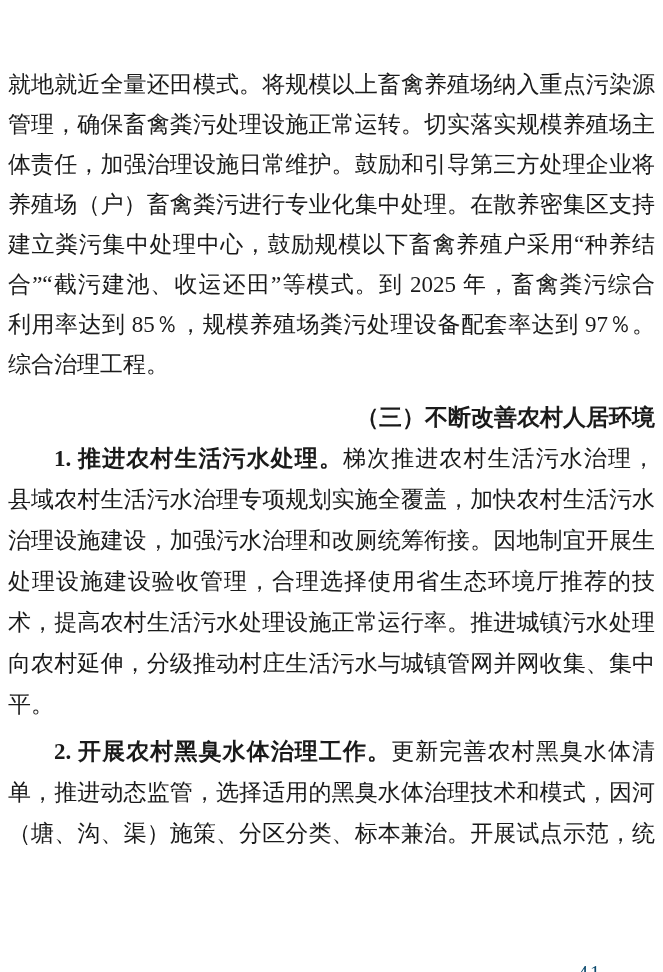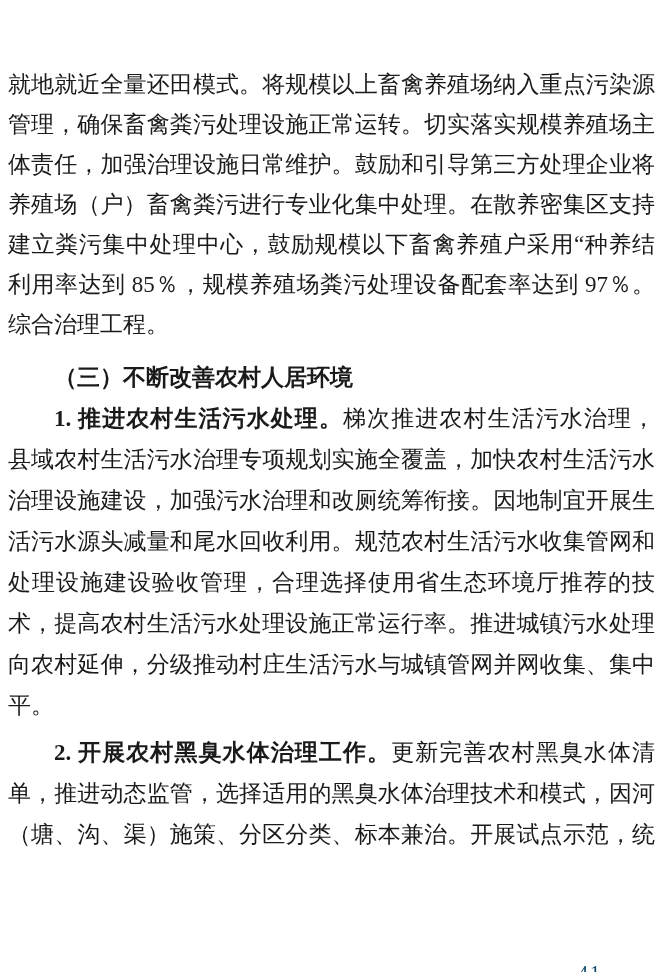--- a/index.html
+++ b/index.html
@@ -36,20 +36,21 @@
   .line.sect2 {
     height: 41px;
     line-height: 41px;
   }
   .line.justify {
     text-align: justify;
     text-align-last: justify;
   }
   .line.indent {
     padding-left: 46px;
+    text-align: right;
   }
   .line.gap {
     margin-top: 12px;
   }
   .line.gap-sm {
     margin-top: 6px;
   }
   .line .bold {
     font-weight: bold;
   }
@@ -66,27 +67,27 @@
 </head>
 <body>
 
 <div class="page">
   <div class="text-area">
       <div class="line justify"><span>就地就近全量还田模式。将规模以上畜禽养殖场纳入重点污染源</span></div>
       <div class="line justify"><span>管理，确保畜禽粪污处理设施正常运转。切实落实规模养殖场主</span></div>
       <div class="line justify"><span>体责任，加强治理设施日常维护。鼓励和引导第三方处理企业将</span></div>
       <div class="line justify"><span>养殖场（户）畜禽粪污进行专业化集中处理。在散养密集区支持</span></div>
       <div class="line justify"><span>建立粪污集中处理中心，鼓励规模以下畜禽养殖户采用“种养结</span></div>
+      <div class="line justify"><span>合”“截污建池、收运还田”等模式。到 2025 年，畜禽粪污综合</span></div>
       <div class="line justify"><span>利用率达到 85％，规模养殖场粪污处理设备配套率达到 97％。</span></div>
       <div class="line"><span>综合治理工程。</span></div>
       <div class="line sect2 indent gap"><span class="bold">（三）不断改善农村人居环境</span></div>
       <div class="line sect2 justify indent"><span class="bold">1. 推进农村生活污水处理。</span><span>梯次推进农村生活污水治理，</span></div>
       <div class="line sect2 justify"><span>县域农村生活污水治理专项规划实施全覆盖，加快农村生活污水</span></div>
       <div class="line sect2 justify"><span>治理设施建设，加强污水治理和改厕统筹衔接。因地制宜开展生</span></div>
-      <div class="line sect2 justify"><span>活污水源头减量和尾水回收利用。规范农村生活污水收集管网和</span></div>
       <div class="line sect2 justify"><span>处理设施建设验收管理，合理选择使用省生态环境厅推荐的技</span></div>
       <div class="line sect2 justify"><span>术，提高农村生活污水处理设施正常运行率。推进城镇污水处理</span></div>
       <div class="line sect2 justify"><span>向农村延伸，分级推动村庄生活污水与城镇管网并网收集、集中</span></div>
       <div class="line sect2"><span>平。</span></div>
       <div class="line sect2 justify indent gap-sm"><span class="bold">2. 开展农村黑臭水体治理工作。</span><span>更新完善农村黑臭水体清</span></div>
       <div class="line sect2 justify"><span>单，推进动态监管，选择适用的黑臭水体治理技术和模式，因河</span></div>
       <div class="line sect2 justify"><span>（塘、沟、渠）施策、分区分类、标本兼治。开展试点示范，统</span></div>
     </div>
   <div class="footer">— 41 —</div>
 </div>

